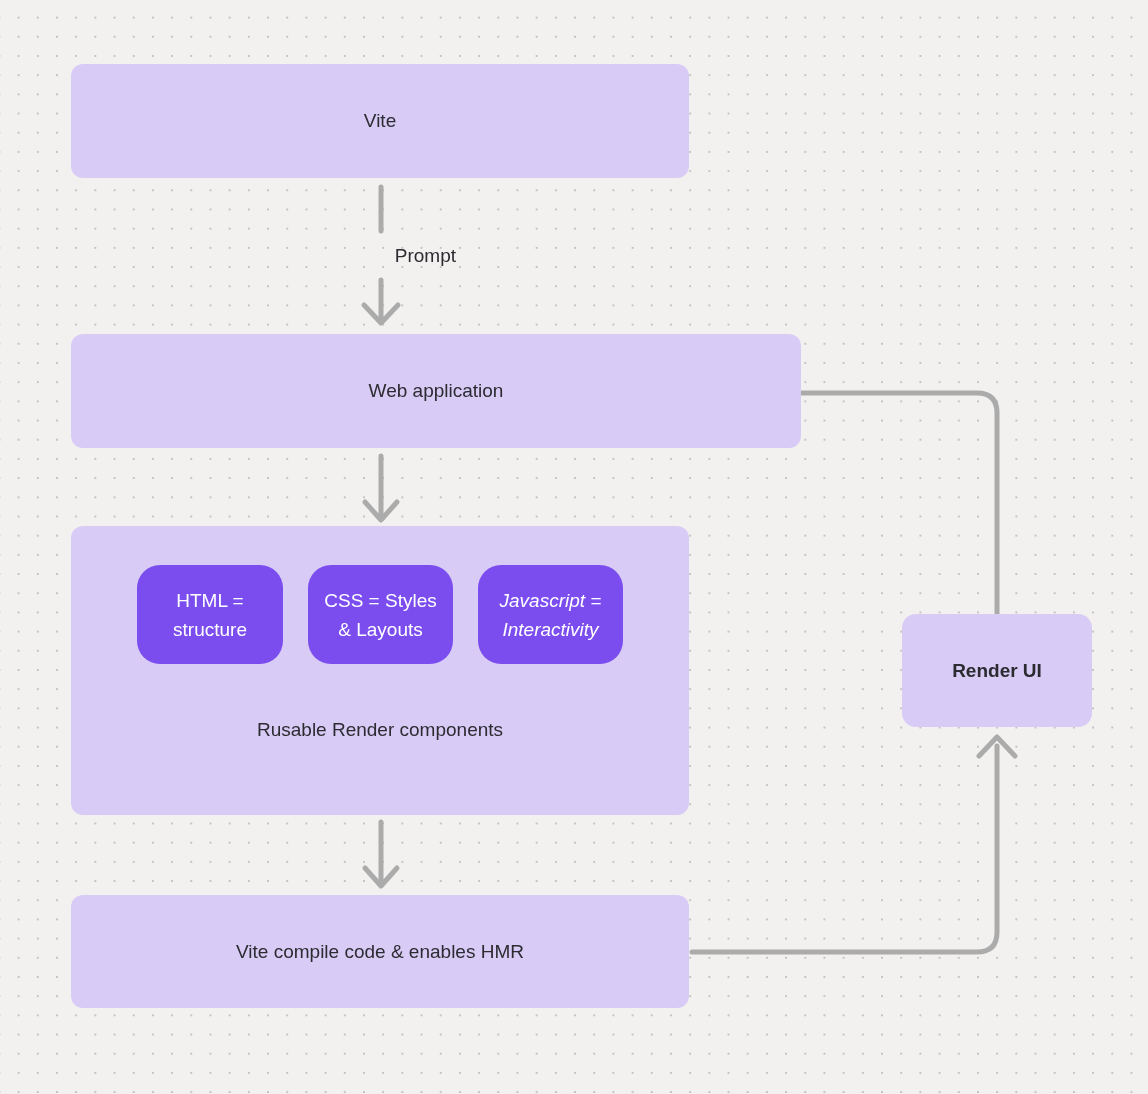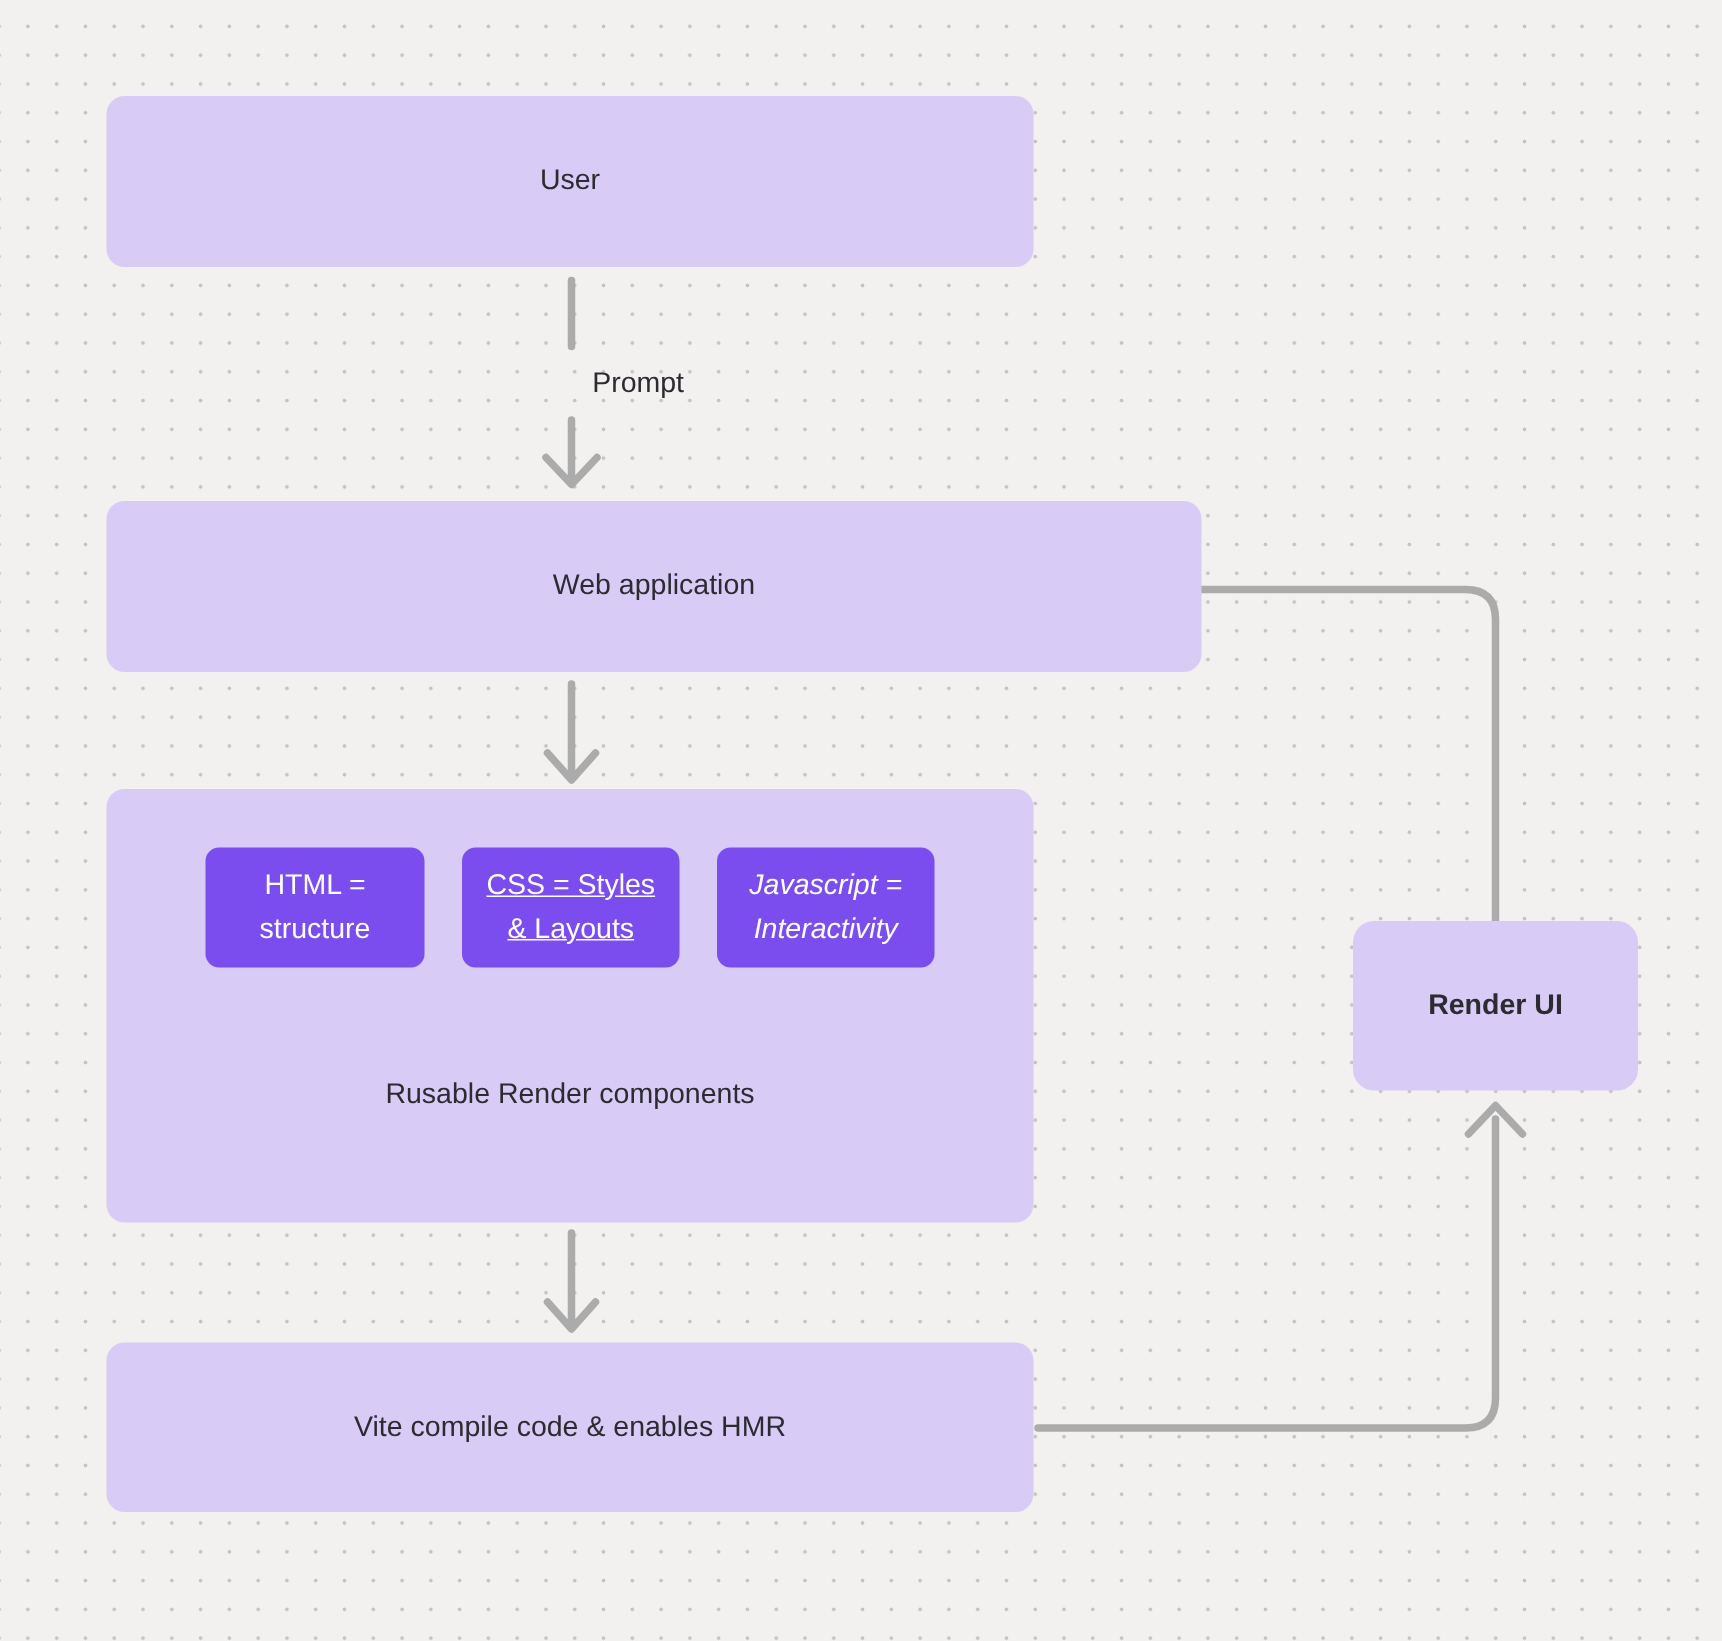--- a/index.html
+++ b/index.html
@@ -50,34 +50,34 @@
     line-height:1.45;
   }
   .node-user{left:71px;top:64px;width:618px;height:114px;}
   .node-webapp{left:71px;top:334px;width:730px;height:114px;}
   .node-group{left:71px;top:526px;width:618px;height:289px;display:block;}
   .node-vite{left:71px;top:895px;width:618px;height:113px;}
   .node-render{left:902px;top:614px;width:190px;height:113px;border-radius:14px;font-weight:bold;}
   .chip{
     position:absolute;
     top:39px;
-    height:80px;
+    height:99px;
     background:var(--accent-fill);
-    border-radius:9px;
+    border-radius:23px;
     color:var(--accent-text);
     font-size:19px;
     line-height:29px;
     display:flex;
     align-items:center;
     justify-content:center;
     text-align:center;
     padding:8px 14px;
   }
   .chip-html{left:66px;width:146px;}
-  .chip-css{left:237px;width:145px;text-decoration:underline;}
+  .chip-css{left:237px;width:145px;}
   .chip-js{left:407px;width:145px;font-style:italic;}
   .group-caption{
     position:absolute;
     left:0;right:0;
     top:190px;
     text-align:center;
     color:var(--text);
     font-size:19px;
   }
   .edge-label{
@@ -96,21 +96,21 @@
   <svg class="connector-layer" width="1148" height="1094" viewBox="0 0 1148 1094" xmlns="http://www.w3.org/2000/svg">
     <path d="M381 187 L381 231"></path>
     <path d="M381 280 L381 318 M364 305 L381 323 L398 305"></path>
     <path d="M381 456 L381 515 M365 502 L381 520 L397 502"></path>
     <path d="M381 822 L381 881 M365 868 L381 886 L397 868"></path>
     <path d="M692 952 L977 952 Q997 952 997 932 L997 746 M979 756 L997 737 L1015 756"></path>
     <path d="M997 614 L997 413 Q997 393 977 393 L702 393 M718 375 L697 393 L718 411"></path>
   </svg>
 
   <div class="node node-user">
-    <span>User</span>
+    <span>Vite</span>
   </div>
 
   <div class="edge-label">Prompt</div>
 
   <div class="node node-webapp">
     <span>Web application</span>
   </div>
 
   <div class="node node-group">
     <div class="chip chip-html">

